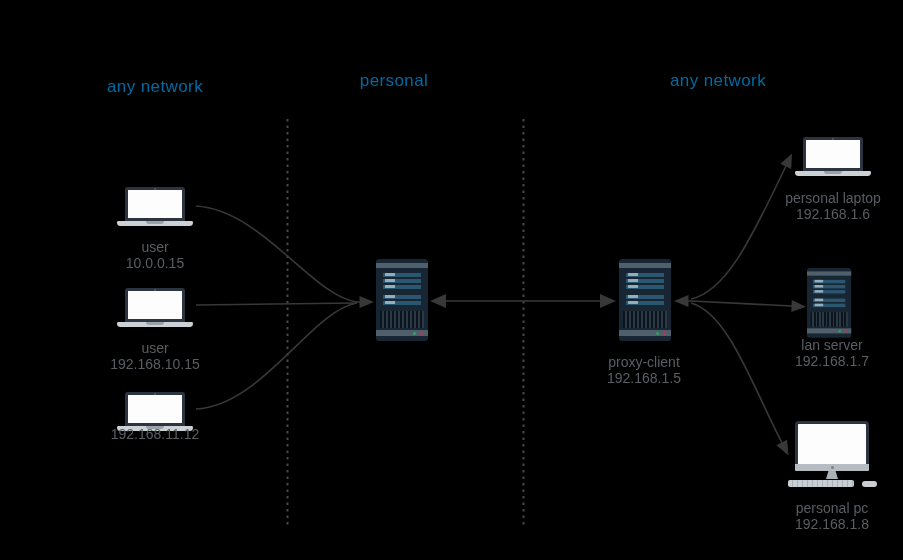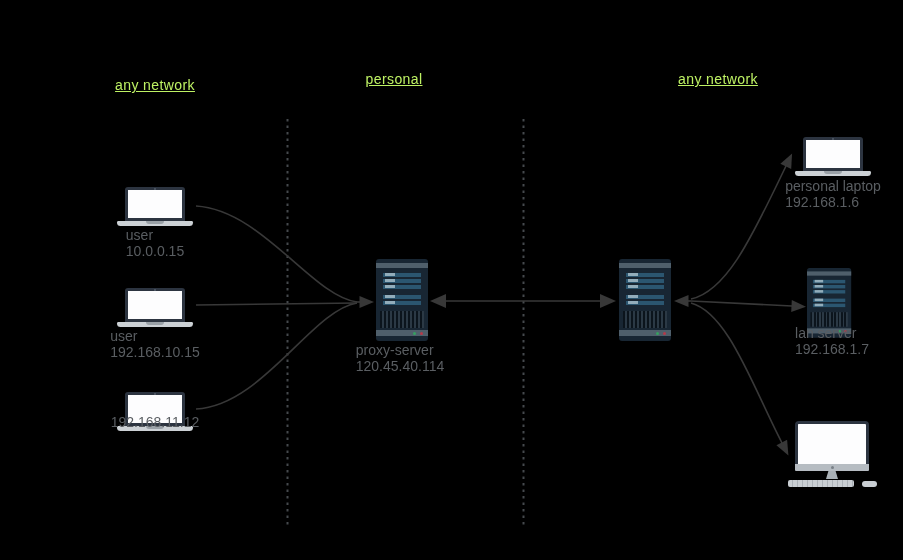--- a/index.html
+++ b/index.html
@@ -3,26 +3,26 @@
 <meta charset="utf-8">
 <style>
   html,body{margin:0;padding:0;background:#000;}
   .canvas{
     position:relative;width:903px;height:560px;background:#000;
     overflow:hidden;font-family:"Liberation Sans",sans-serif;
   }
   .wires{position:absolute;left:0;top:0;z-index:1;}
   .sec-label{
     position:absolute;transform:translateX(-50%);z-index:2;
-    font-size:14px;letter-spacing:.4px;color:#bef264;white-space:nowrap;text-decoration:underline;
+    font-size:17px;letter-spacing:.4px;color:#0369a1;white-space:nowrap;
   }
   .node{position:absolute;z-index:2;}
   .node-label{
-    position:absolute;transform:translateX(-50%);z-index:2;text-align:left;
-    font-size:14px;line-height:15.5px;color:#5a5e62;white-space:nowrap;
+    position:absolute;transform:translateX(-50%);z-index:2;text-align:center;
+    font-size:14px;line-height:15.5px;color:#5a5e62;white-space:nowrap;margin-top:12px;
   }
   
   .laptop{position:relative;width:76px;}
   .lap-screen{
     width:54px;height:28px;margin:0 auto;background:#fdfdfe;
     border:3px solid #2c3440;border-radius:3px 3px 0 0;position:relative;
   }
   .lap-screen::before{
     content:"";position:absolute;left:50%;top:-2px;width:2px;height:2px;
     margin-left:-1px;border-radius:50%;background:#555e6b;
@@ -166,24 +166,20 @@
             <div class="srv-chip"></div>
           </div>
       </div>
       <div class="srv-vent"></div>
       <div class="srv-band-bot">
         <div class="led green"></div>
         <div class="led red"></div>
       </div>
     </div>
   </div>
-  <div class="node-label" style="left:400px;top:343px">
-    <div>proxy-server</div>
-    <div>120.45.40.114</div>
-  </div>
 
   <div class="node" style="left:619px;top:259px">
     <div class="server">
       <div class="srv-band-top"></div>
       <div class="srv-slats">
         <div class="srv-slat">
             <div class="srv-chip"></div>
           </div>
         <div class="srv-slat">
             <div class="srv-chip"></div>
@@ -197,20 +193,24 @@
         <div class="srv-slat">
             <div class="srv-chip"></div>
           </div>
       </div>
       <div class="srv-vent"></div>
       <div class="srv-band-bot">
         <div class="led green"></div>
         <div class="led red"></div>
       </div>
     </div>
+  </div>
+  <div class="node-label" style="left:644px;top:343px">
+    <div>proxy-client</div>
+    <div>192.168.1.5</div>
   </div>
 
   <div class="node" style="left:795px;top:137px">
     <div class="laptop">
       <div class="lap-screen"></div>
       <div class="lap-base">
           <div class="lap-notch"></div>
         </div>
     </div>
   </div>
@@ -257,14 +257,18 @@
         <div class="mon-screen"></div>
         <div class="mon-chin"></div>
         <div class="mon-stand"></div>
       </div>
       <div class="pc-desk">
         <div class="kb"></div>
         <div class="mouse"></div>
       </div>
     </div>
   </div>
+  <div class="node-label" style="left:832px;top:489px">
+    <div>personal pc</div>
+    <div>192.168.1.8</div>
+  </div>
 
 </div>
 
 </body></html>

